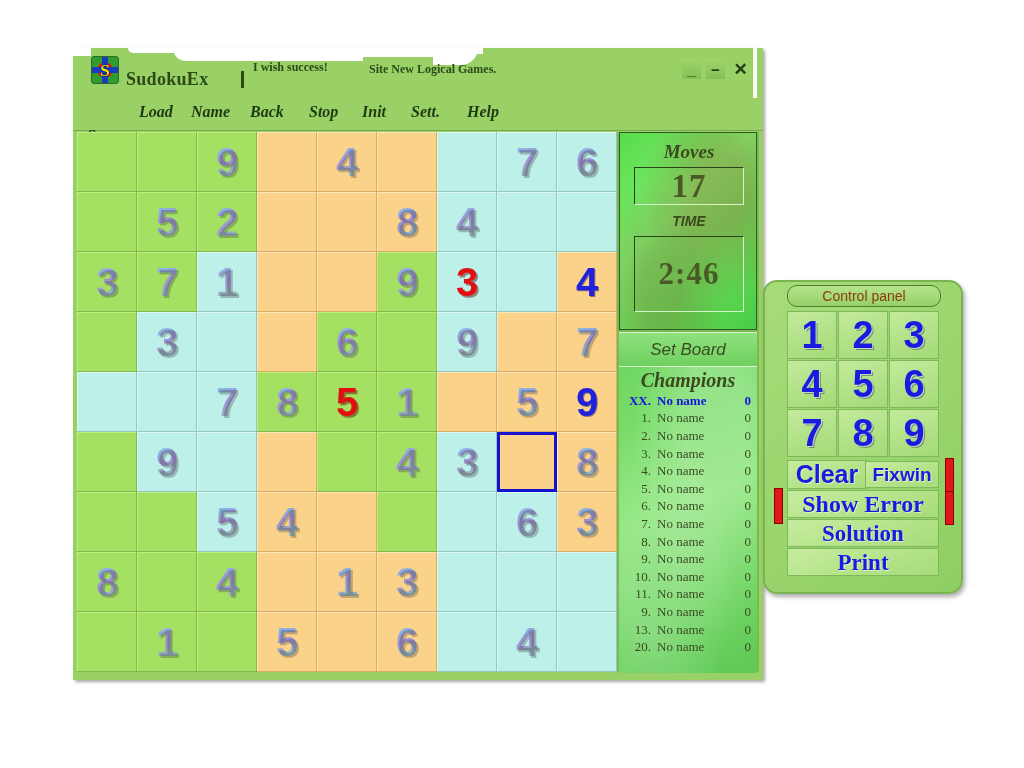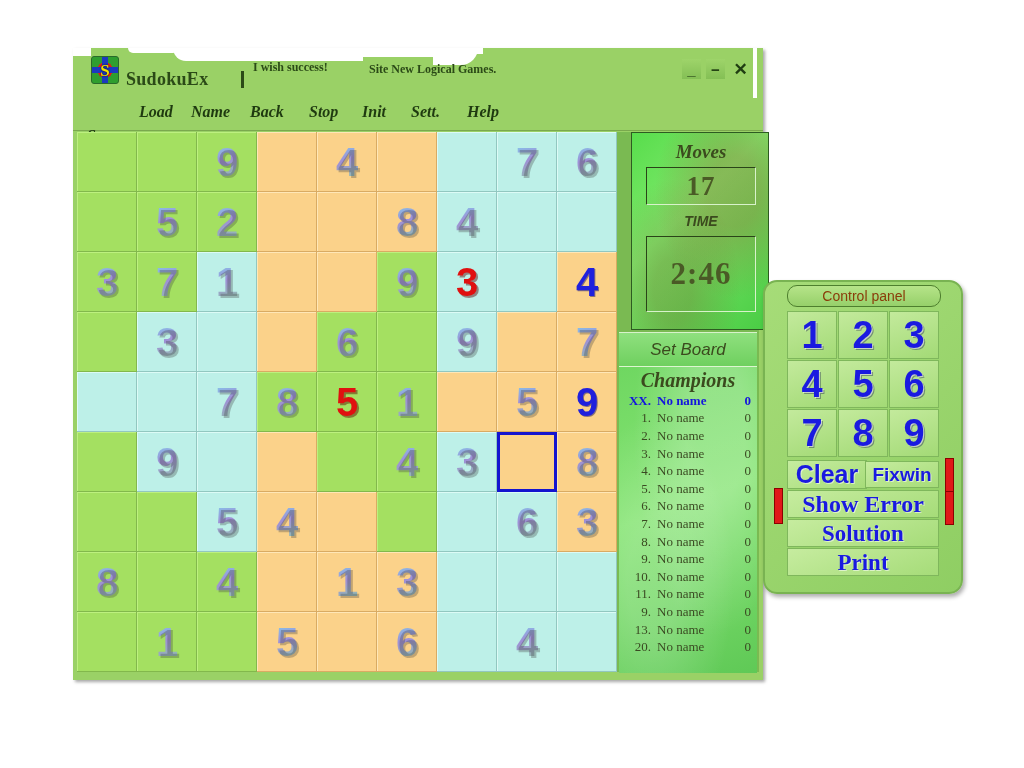--- a/index.html
+++ b/index.html
@@ -103,37 +103,37 @@
   }
   .num.red{color:#e01010;text-shadow:2px 2px 0 rgba(90,0,0,.45);}
   .num.blue{color:#2020dd;text-shadow:1px 1px 0 rgba(0,0,90,.45);}
 
   
   #side-panel{
     position:absolute;left:544px;top:84px;width:142px;height:540px;
     background:#7aba52;
   }
   #scoreboard{
-    position:absolute;left:14px;top:0;width:138px;height:198px;
+    position:absolute;left:2px;top:0;width:138px;height:198px;
     background:
       radial-gradient(ellipse at 75% 30%, rgba(150,80,40,.30) 0 18%, transparent 55%),
       radial-gradient(ellipse at 30% 80%, rgba(120,70,30,.25) 0 14%, transparent 50%),
       linear-gradient(135deg,#58dd4c,#7fe96c 40%,#49cc44);
     border:1px solid #2d5b21;box-sizing:border-box;
   }
   #moves-label{
     position:absolute;left:0;top:8px;width:138px;text-align:center;
     font-family:"Liberation Serif",serif;font-style:italic;font-weight:bold;font-size:19px;color:#3b4a1e;
   }
   #moves-box{
     position:absolute;left:14px;top:34px;width:110px;height:38px;
     border:1px solid #2a4418;border-right-color:#d8f2cb;border-bottom-color:#d8f2cb;
     display:flex;align-items:center;justify-content:center;box-sizing:border-box;
   }
-  #moves-value{font-family:"Liberation Serif",serif;font-weight:bold;font-size:27px;color:#4a5a26;letter-spacing:1px;}
+  #moves-value{font-family:"Liberation Serif",serif;font-weight:bold;font-size:33px;color:#4a5a26;letter-spacing:1px;}
   #time-label{
     position:absolute;left:0;top:80px;width:138px;text-align:center;
     font-family:"Liberation Sans",sans-serif;font-style:italic;font-weight:bold;font-size:14px;color:#3b4a1e;
   }
   #time-box{
     position:absolute;left:14px;top:103px;width:110px;height:76px;
     border:1px solid #2a4418;border-right-color:#d8f2cb;border-bottom-color:#d8f2cb;
     display:flex;align-items:center;justify-content:center;box-sizing:border-box;
   }
   #time-value{font-family:"Liberation Serif",serif;font-weight:bold;font-size:31px;color:#4a5a26;letter-spacing:1px;}

